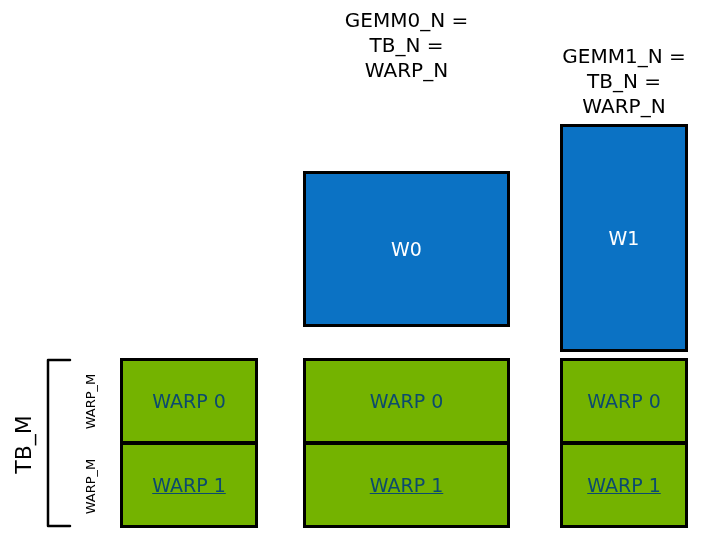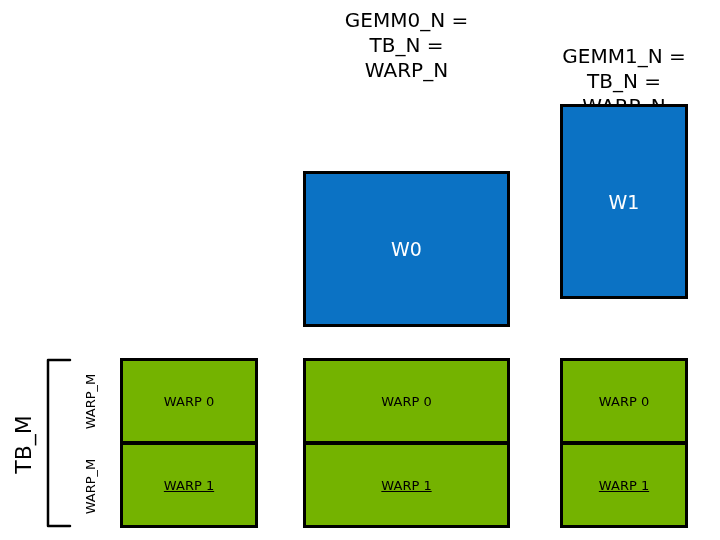--- a/index.html
+++ b/index.html
@@ -46,29 +46,29 @@
 
   
   .warp-cell {
     position: absolute;
     box-sizing: border-box;
     border: 3px solid #000000;
     background: #74B300;
     display: flex;
     align-items: center;
     justify-content: center;
-    color: #000000;
-    font-size: 13px;
+    color: #0c4a6e;
+    font-size: 19px;
   }
   .warp-cell.upper { border-bottom-width: 2px; }
   .warp-cell.lower { border-top-width: 2px; text-decoration: underline; }
 
   
   #box-w0 { left: 303px; top: 171px; width: 207px; height: 156px; }
-  #box-w1 { left: 560px; top: 104px; width: 128px; height: 195px; }
+  #box-w1 { left: 560px; top: 124px; width: 128px; height: 228px; }
 
   
   #g0-warp0 { left: 120px; top: 358px; width: 138px; height: 85px; }
   #g0-warp1 { left: 120px; top: 443px; width: 138px; height: 85px; }
   #g1-warp0 { left: 303px; top: 358px; width: 207px; height: 85px; }
   #g1-warp1 { left: 303px; top: 443px; width: 207px; height: 85px; }
   #g2-warp0 { left: 560px; top: 358px; width: 128px; height: 85px; }
   #g2-warp1 { left: 560px; top: 443px; width: 128px; height: 85px; }
 
   

